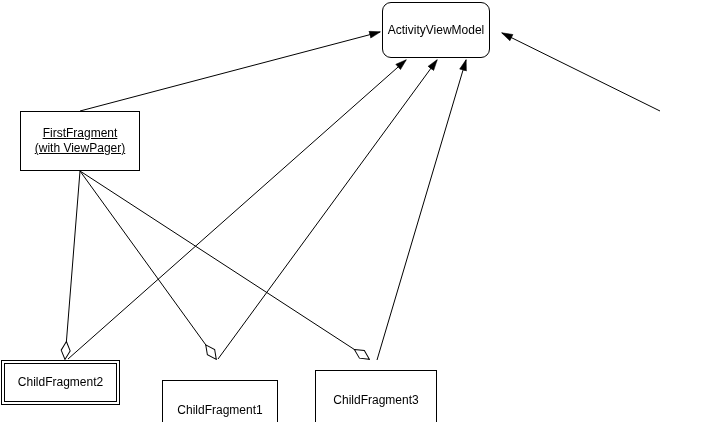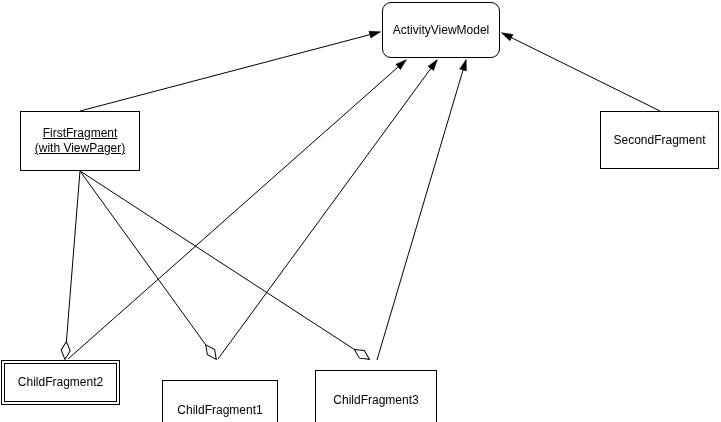--- a/index.html
+++ b/index.html
@@ -73,32 +73,29 @@
     <line class="edge" x1="80" y1="111" x2="380" y2="32" marker-end="url(#arrowhead)"></line>
     <line class="edge" x1="660" y1="111" x2="502" y2="33" marker-end="url(#arrowhead)"></line>
     <line class="edge" x1="68" y1="359" x2="406" y2="60" marker-end="url(#arrowhead)"></line>
     <line class="edge" x1="218" y1="359" x2="437" y2="60" marker-end="url(#arrowhead)"></line>
     <line class="edge" x1="377" y1="360" x2="466" y2="60" marker-end="url(#arrowhead)"></line>
     <line class="edge" x1="80" y1="171" x2="65" y2="359" marker-end="url(#hollow-diamond)"></line>
     <line class="edge" x1="80" y1="171" x2="216" y2="359" marker-end="url(#hollow-diamond)"></line>
     <line class="edge" x1="80" y1="171" x2="369" y2="359" marker-end="url(#hollow-diamond)"></line>
   </svg>
 
-  <div class="node rounded" style="left:382px; top:2px; width:118px; height:56px;">
+  <div class="node rounded" style="left:382px; top:2px; width:108px; height:56px;">
     <span class="label">ActivityViewModel</span>
   </div>
 
   <div class="node" style="left:20px; top:111px; width:120px; height:60px;text-decoration:underline;">
     <span class="label">FirstFragment
 (with ViewPager)</span>
   </div>
 
-  <div class="node" style="left:600px; top:111px; width:119px; height:58px;">
-    <span class="label">SecondFragment</span>
-  </div>
 
   <div class="node" style="left:1px; top:360px; width:119px; height:45px;">
     <div class="inner-border"></div>
     <span class="label">ChildFragment2</span>
   </div>
 
   <div class="node" style="left:162px; top:380px; width:116px; height:60px;">
     <span class="label">ChildFragment1</span>
   </div>
 

